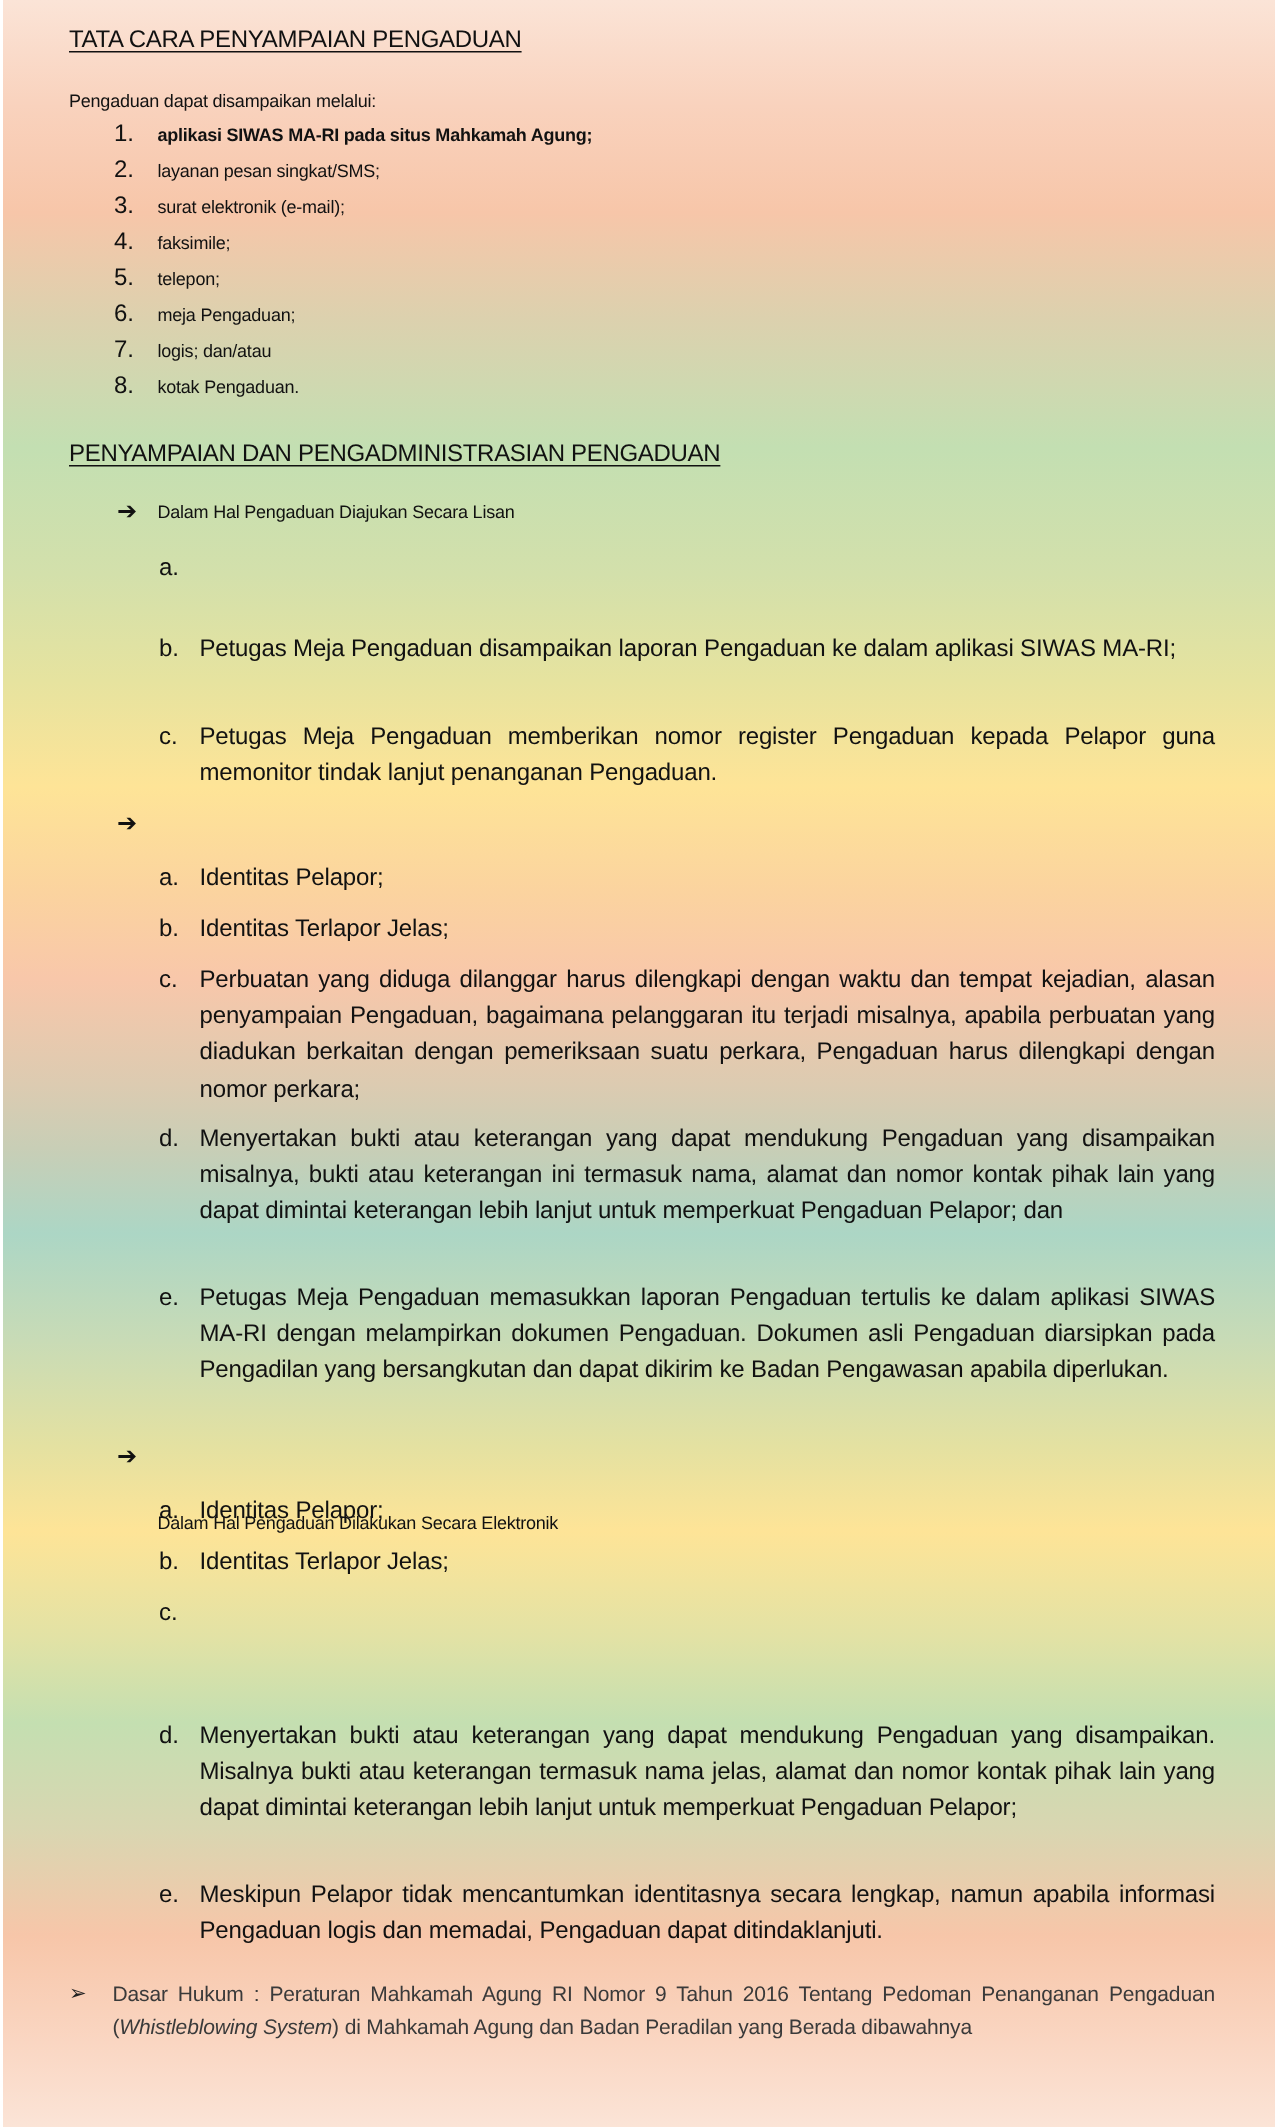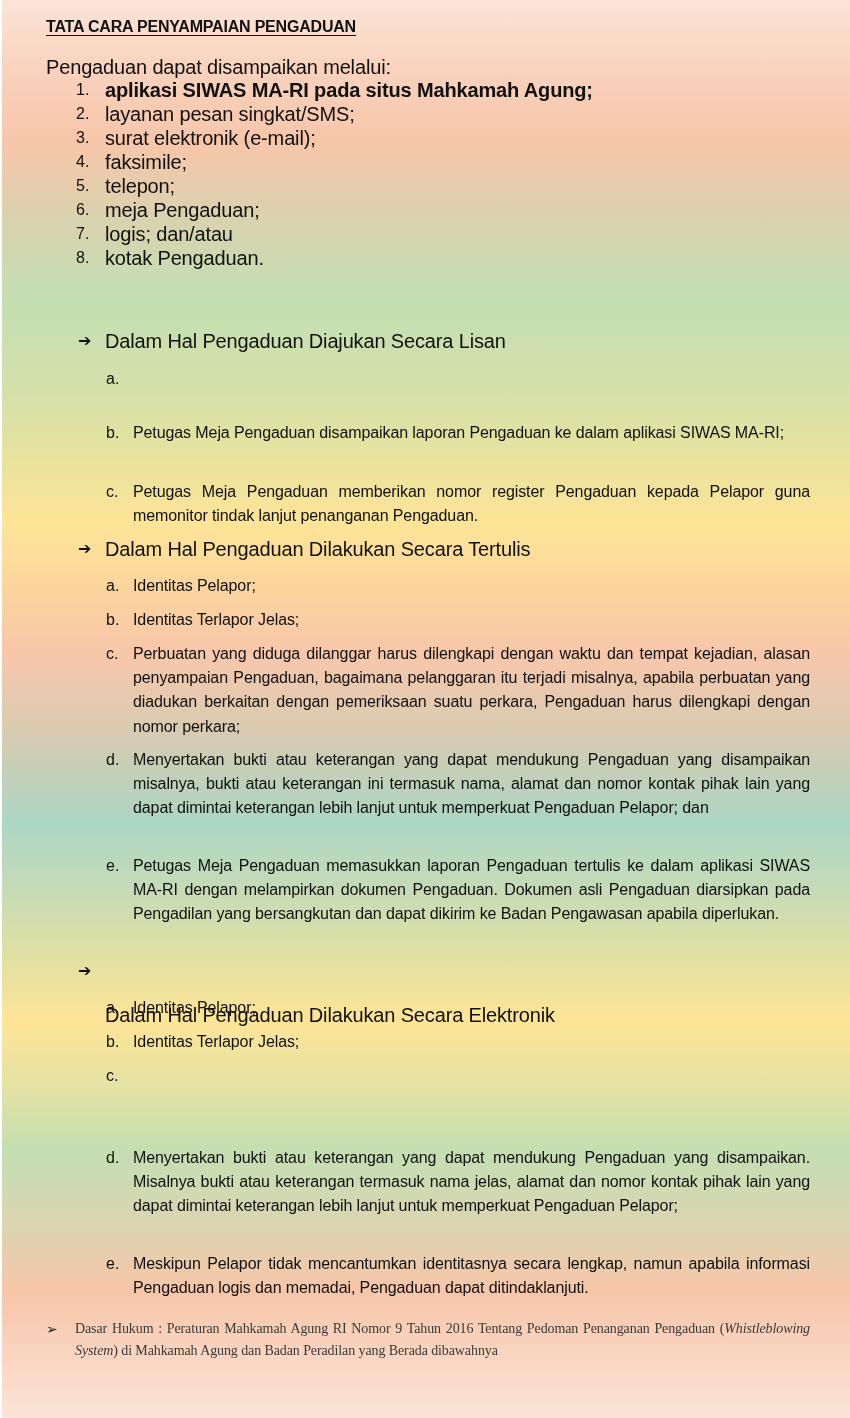--- a/index.html
+++ b/index.html
@@ -41,21 +41,21 @@
     font-family: "Liberation Sans", sans-serif;
     color: #111111;
   }
   .abs { position: absolute; }
   .heading {
     font-size: 16px;
     text-decoration: underline;
     text-underline-offset: 3px;
     letter-spacing: -0.2px;
   }
-  .txt { font-size: 20px; line-height: 22px; letter-spacing: -0.15px; }
+  .txt { font-size: 12px; line-height: 22px; letter-spacing: -0.15px; }
   .num { position: absolute; font-size: 16px; line-height: 22px; }
   .arrow {
     position: absolute;
     font-size: 16px;
     line-height: 22px;
     font-family: "DejaVu Sans", sans-serif;
     font-weight: bold;
   }
   .para {
     position: absolute;
@@ -74,37 +74,36 @@
   }
   .footer-text {
     position: absolute;
     left: 73px;
     width: 735px;
     font-size: 14px;
     line-height: 22px;
     color: #3a3a3a;
     text-align: justify;
     letter-spacing: -0.1px;
-    font-family: Liberation Serif, serif;
   }
   .footer-bullet {
     position: absolute;
     left: 44px;
     font-size: 14px;
     line-height: 22px;
     color: #222;
     font-family: "DejaVu Sans", sans-serif;
   }
 </style>
 </head>
 <body>
 
 <div class="page">
 
-  <div class="abs heading" style="left:44px; top:18px;font-weight:bold;">TATA CARA PENYAMPAIAN PENGADUAN</div>
+  <div class="abs heading" style="left:44px; top:18px;">TATA CARA PENYAMPAIAN PENGADUAN</div>
   <div class="abs txt" style="left:44px; top:56px;">Pengaduan dapat disampaikan melalui:</div>
 
   <div>
     <div class="num" style="left:74px; top:79px;">1.</div>
     <div class="abs txt" style="left:103px; top:79px;font-weight:bold;">aplikasi SIWAS MA-RI pada situs Mahkamah Agung;</div>
     <div class="num" style="left:74px; top:103px;">2.</div>
     <div class="abs txt" style="left:103px; top:103px;">layanan pesan singkat/SMS;</div>
     <div class="num" style="left:74px; top:127px;">3.</div>
     <div class="abs txt" style="left:103px; top:127px;">surat elektronik (e-mail);</div>
     <div class="num" style="left:74px; top:151px;">4.</div>
@@ -112,32 +111,32 @@
     <div class="num" style="left:74px; top:175px;">5.</div>
     <div class="abs txt" style="left:103px; top:175px;">telepon;</div>
     <div class="num" style="left:74px; top:199px;">6.</div>
     <div class="abs txt" style="left:103px; top:199px;">meja Pengaduan;</div>
     <div class="num" style="left:74px; top:223px;">7.</div>
     <div class="abs txt" style="left:103px; top:223px;">logis; dan/atau</div>
     <div class="num" style="left:74px; top:247px;">8.</div>
     <div class="abs txt" style="left:103px; top:247px;">kotak Pengaduan.</div>
   </div>
 
+  <div class="abs heading" style="left:44px; top:294px;">PENYAMPAIAN DAN PENGADMINISTRASIAN PENGADUAN</div>
 
   <div class="arrow" style="left:76px; top:330px;">➔</div>
   <div class="abs txt" style="left:103px; top:330px;">Dalam Hal Pengaduan Diajukan Secara Lisan</div>
 
   <div class="letter" style="top:367px;">a.</div>
   <div class="letter" style="top:421px;">b.</div>
   <div class="para" style="top:421px;">Petugas Meja Pengaduan disampaikan laporan Pengaduan ke dalam aplikasi SIWAS MA-RI;</div>
   <div class="letter" style="top:480px;">c.</div>
   <div class="para" style="top:480px;">Petugas Meja Pengaduan memberikan nomor register Pengaduan kepada Pelapor guna memonitor tindak lanjut penanganan Pengaduan.</div>
 
   <div class="arrow" style="left:76px; top:538px;">➔</div>
-  <div class="abs txt" style="left:103px; top:538px;">Dalam Hal Pengaduan Dilakukan Secara Tertulis</div>
 
   <div class="letter" style="top:574px;">a.</div>
   <div class="para" style="top:574px;">Identitas Pelapor;</div>
   <div class="letter" style="top:608px;">b.</div>
   <div class="para" style="top:608px;">Identitas Terlapor Jelas;</div>
   <div class="letter" style="top:642px;">c.</div>
   <div class="para" style="top:642px;">Perbuatan yang diduga dilanggar harus dilengkapi dengan waktu dan tempat kejadian, alasan penyampaian Pengaduan, bagaimana pelanggaran itu terjadi misalnya, apabila perbuatan yang diadukan berkaitan dengan pemeriksaan suatu perkara, Pengaduan harus dilengkapi dengan nomor perkara;</div>
   <div class="letter" style="top:748px;">d.</div>
   <div class="para" style="top:748px;">Menyertakan bukti atau keterangan yang dapat mendukung Pengaduan yang disampaikan misalnya, bukti atau keterangan ini termasuk nama, alamat dan nomor kontak pihak lain yang dapat dimintai keterangan lebih lanjut untuk memperkuat Pengaduan Pelapor; dan</div>
   <div class="letter" style="top:854px;">e.</div>

